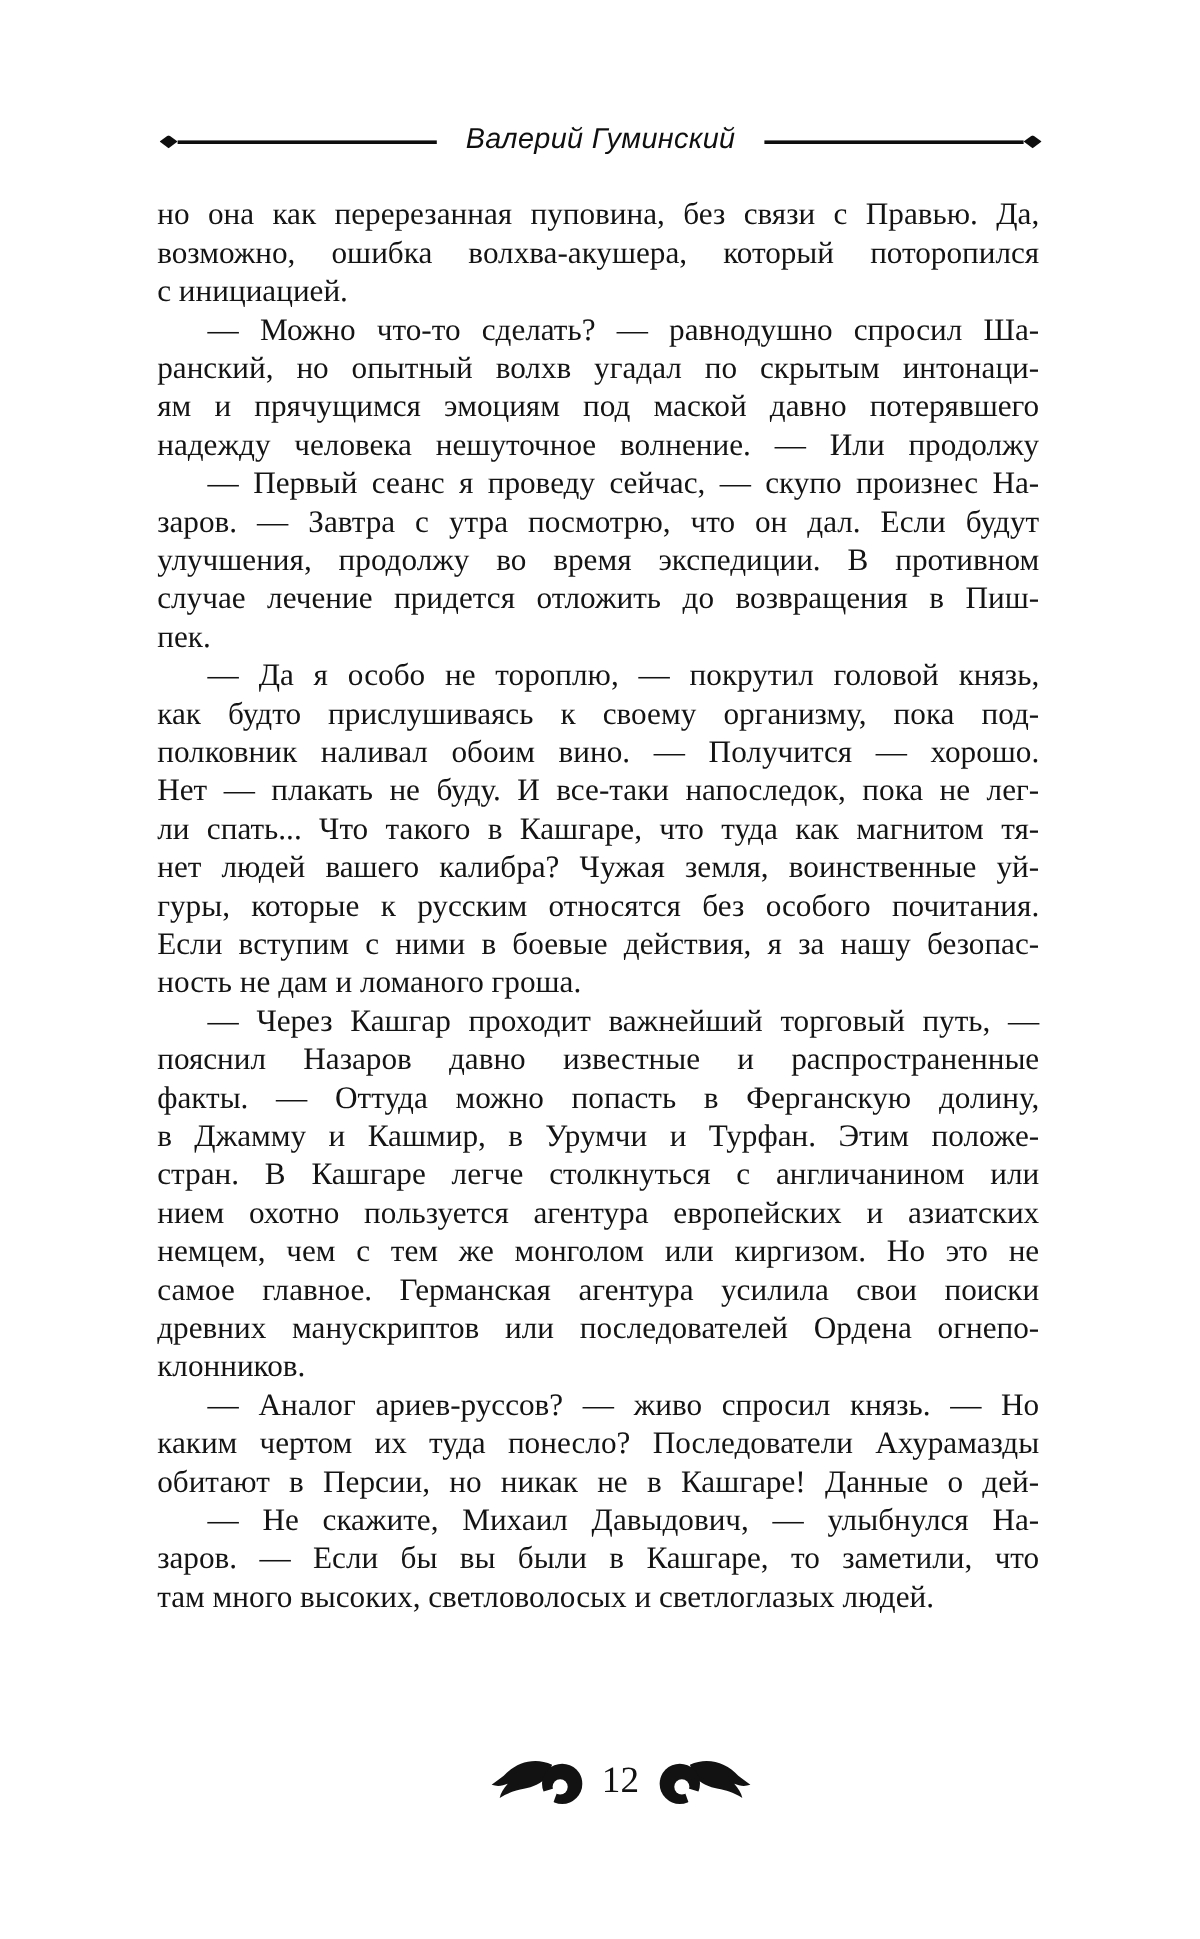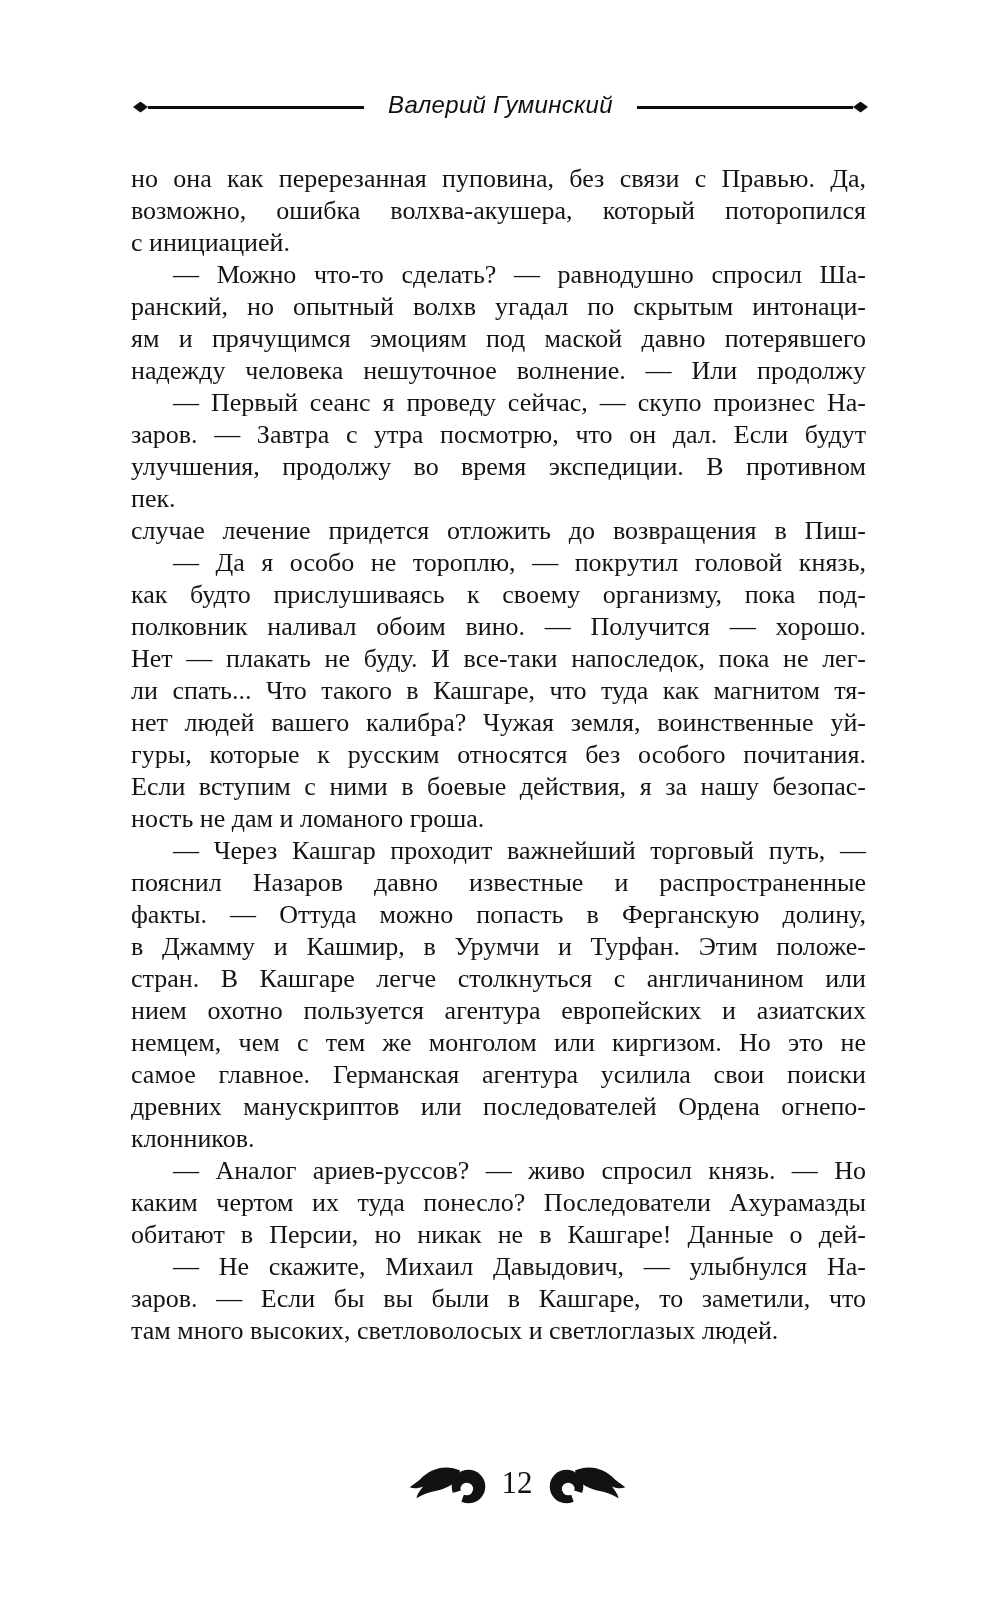--- a/index.html
+++ b/index.html
@@ -15,21 +15,21 @@
     color: #141414;
     font-family: "Liberation Serif", serif;
     overflow: hidden;
   }
 
   
   .running-head {
     position: absolute;
     left: 133px;
     right: 132px;
-    top: 92px;
+    top: 103px;
     height: 30px;
     display: flex;
     align-items: center;
   }
   .head-rule {
     flex: 1 1 auto;
     height: 3px;
     background: #0e0e0e;
   }
   .head-diamond {
@@ -118,22 +118,22 @@
       <div class="paragraph">
         <div class="line indented">— Можно что-то сделать? — равнодушно спросил Ша-</div>
         <div class="line">ранский, но опытный волхв угадал по скрытым интонаци-</div>
         <div class="line">ям и прячущимся эмоциям под маской давно потерявшего</div>
         <div class="line">надежду человека нешуточное волнение. — Или продолжу</div>
       </div>
       <div class="paragraph">
         <div class="line indented">— Первый сеанс я проведу сейчас, — скупо произнес На-</div>
         <div class="line">заров. — Завтра с утра посмотрю, что он дал. Если будут</div>
         <div class="line">улучшения, продолжу во время экспедиции. В противном</div>
+        <div class="line">случае лечение придется отложить до возвращения в Пиш-</div>
         <div class="line para-last">пек.</div>
-        <div class="line">случае лечение придется отложить до возвращения в Пиш-</div>
       </div>
       <div class="paragraph">
         <div class="line indented">— Да я особо не тороплю, — покрутил головой князь,</div>
         <div class="line">как будто прислушиваясь к своему организму, пока под-</div>
         <div class="line">полковник наливал обоим вино. — Получится — хорошо.</div>
         <div class="line">Нет — плакать не буду. И все-таки напоследок, пока не лег-</div>
         <div class="line">ли спать... Что такого в Кашгаре, что туда как магнитом тя-</div>
         <div class="line">нет людей вашего калибра? Чужая земля, воинственные уй-</div>
         <div class="line">гуры, которые к русским относятся без особого почитания.</div>
         <div class="line">Если вступим с ними в боевые действия, я за нашу безопас-</div>

